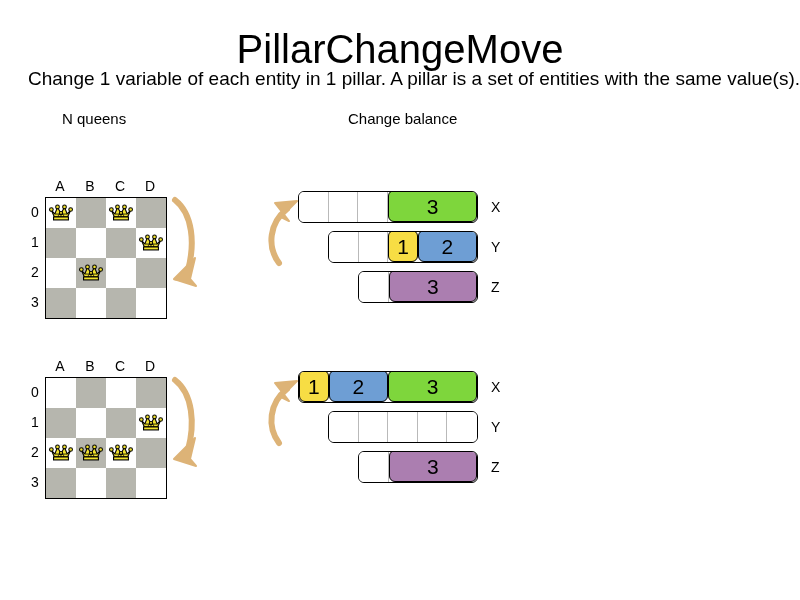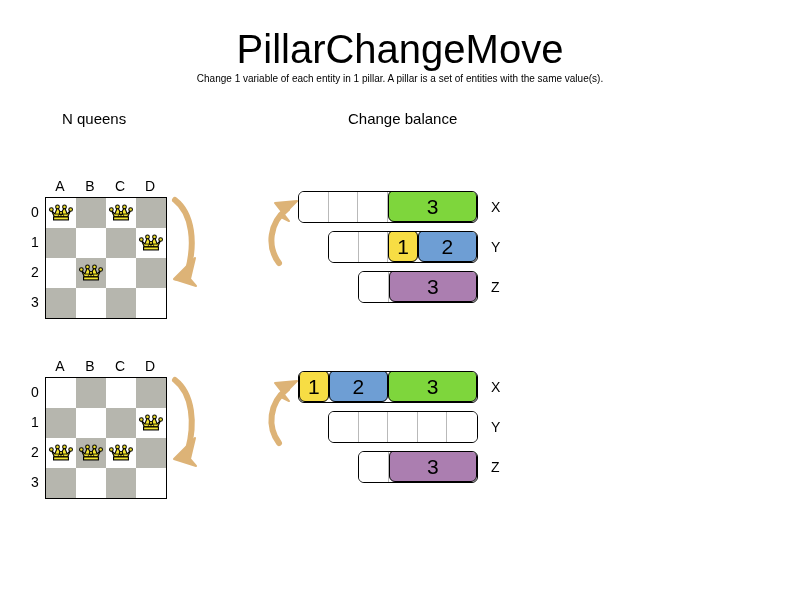--- a/index.html
+++ b/index.html
@@ -26,22 +26,22 @@
     font-size: 40px;
     font-weight: normal;
     line-height: 46px;
     letter-spacing: 0px;
   }
   #page-subtitle {
     position: absolute;
     top: 70px;
     left: 0;
     width: 800px;
-    text-align: center;
-    font-size: 10px;
+    text-align: right;
+    font-size: 19px;
     line-height: 18px;
   }
 
   
   .section-heading {
     position: absolute;
     font-size: 15px;
     line-height: 18px;
     white-space: nowrap;
     text-align: right;

